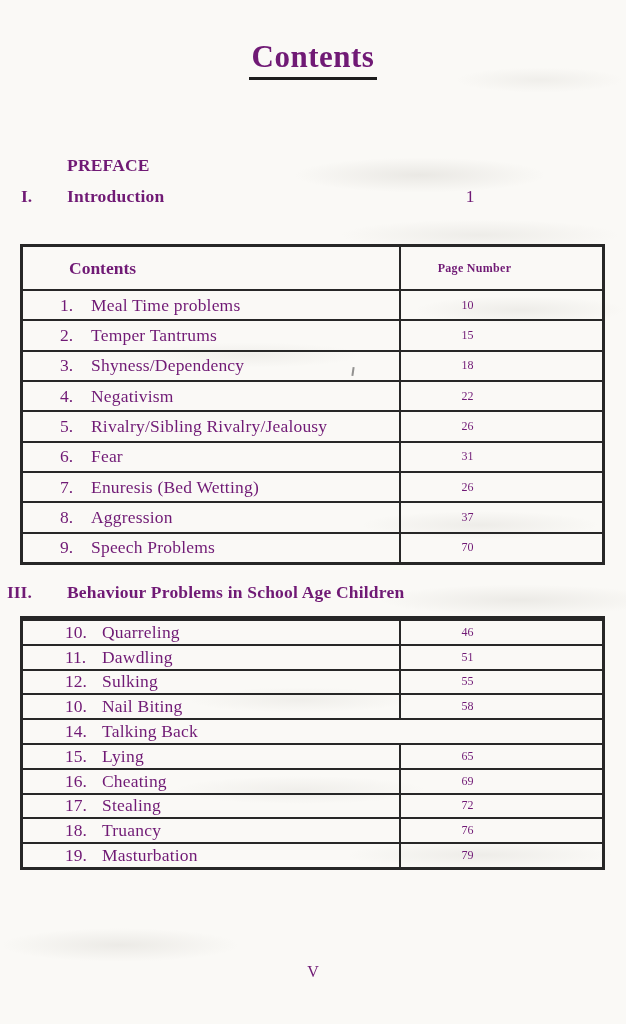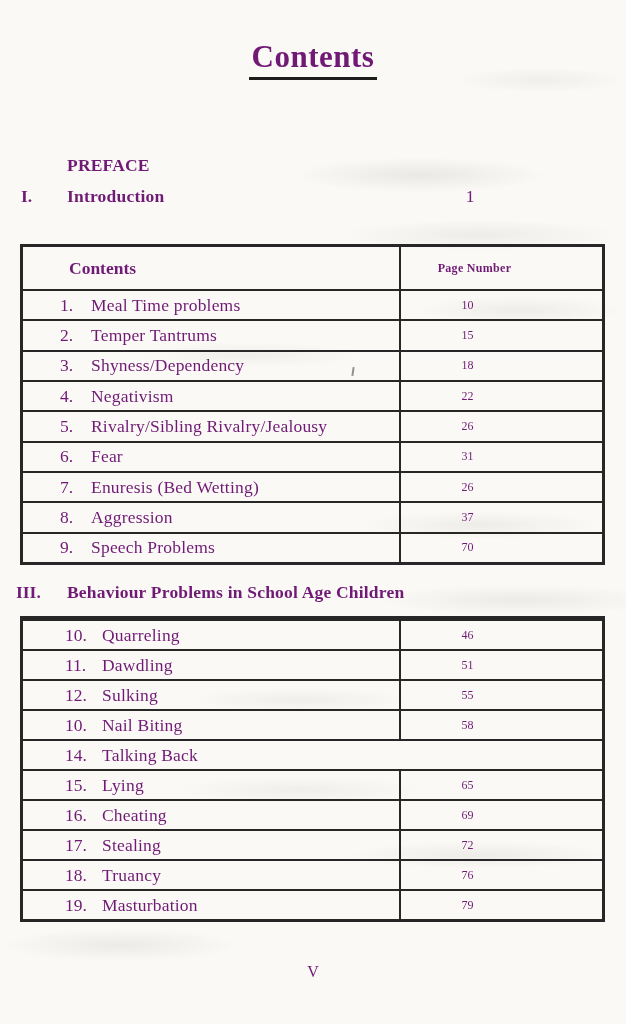--- a/index.html
+++ b/index.html
@@ -245,25 +245,25 @@
           </div>
           <div class="cell-page">
             <span class="pg">70</span>
           </div>
         </div>
       </div>
 
   <div class="artifact-tick"></div>
 
   <div class="toc-line" style="top:582px;">
-    <span class="numeral" style="left:16px;">III.</span>
+    <span class="numeral" style="left:7px;">III.</span>
     <span class="label">Behaviour Problems in School Age Children</span>
   </div>
 
-  <div class="toc-table" style="top:616px; height:306px;">
+  <div class="toc-table" style="top:616px; height:254px;">
     <div style="display:contents;">
       
     </div>
 
         <div class="t-row">
           <div class="cell-item">
             <span class="num2">10.</span>
             <span class="item-text">Quarreling</span>
           </div>
           <div class="cell-page">

